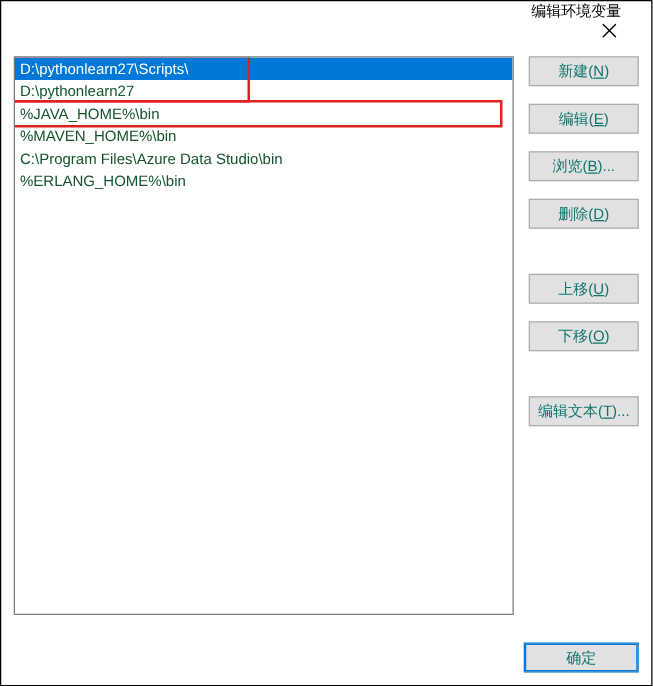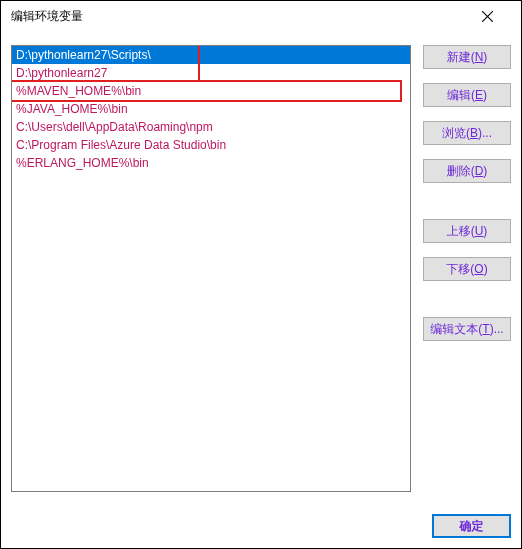--- a/index.html
+++ b/index.html
@@ -9,24 +9,25 @@
   background: #fff;
   width: 522px;
   height: 549px;
   border: 1px solid #000;
   position: relative;
   overflow: hidden;
 }
 .titlebar {
   height: 30px;
   display: flex;
-  align-items: center;
+  align-items: flex-end;
   justify-content: space-between;
   padding: 0 24px 0 10px;
   border-bottom: 0;
+  flex-direction: column;
 }
 .titlebar .title { font-size: 12px; color: #000; }
 .titlebar .close {
   width: 20px;
   height: 20px;
   display: flex;
   align-items: center;
   justify-content: center;
   cursor: pointer;
 }
@@ -45,21 +46,21 @@
   border: 1px solid #7a7a7a;
   background: #fff;
   overflow: hidden;
   position: relative;
 }
 .list-item {
   height: 18px;
   line-height: 18px;
   padding: 0 4px;
   font-size: 12px;
-  color: #be185d;
+  color: #14532d;
   white-space: nowrap;
   overflow: hidden;
   cursor: default;
 }
 .list-item.selected {
   background: #0078d7;
   color: #fff;
 }
 .highlight-box {
   position: absolute;
@@ -72,38 +73,38 @@
   width: 88px;
   display: flex;
   flex-direction: column;
   gap: 2px;
 }
 .btn {
   height: 24px;
   background: #e1e1e1;
   border: 1px solid #adadad;
   font-size: 12px;
-  color: #6d28d9;
+  color: #0f766e;
   display: flex;
   align-items: center;
   justify-content: center;
   cursor: pointer;
   padding: 0 4px;
 }
 .btn .accel { text-decoration: underline; }
 .spacer-sm { height: 10px; }
 .spacer-md { height: 32px; }
 .bottom-bar {
   position: absolute;
   bottom: 10px;
   right: 10px;
   display: flex;
   gap: 10px;
 }
-.bottom-bar .btn { width: 79px; font-weight: bold; }
+.bottom-bar .btn { width: 92px; }
 .bottom-bar .btn.default {
   border: 1px solid #0078d7;
   box-shadow: inset 0 0 0 1px #0078d7;
   background: #e1e1e1;
 }
 </style>
 </head>
 <body>
 
 <div class="titlebar">
@@ -113,23 +114,22 @@
       <line x1="0" y1="0" x2="10" y2="10" stroke="#000" stroke-width="1"></line>
       <line x1="10" y1="0" x2="0" y2="10" stroke="#000" stroke-width="1"></line>
     </svg>
   </span>
 </div>
 
 <div class="content">
   <div class="listbox">
     <div class="list-item selected">D:\pythonlearn27\Scripts\</div>
     <div class="list-item">D:\pythonlearn27</div>
+    <div class="list-item">%JAVA_HOME%\bin</div>
     <div class="list-item">%MAVEN_HOME%\bin</div>
-    <div class="list-item">%JAVA_HOME%\bin</div>
-    <div class="list-item">C:\Users\dell\AppData\Roaming\npm</div>
     <div class="list-item">C:\Program Files\Azure Data Studio\bin</div>
     <div class="list-item">%ERLANG_HOME%\bin</div>
     <div class="highlight-box hl1"></div>
     <div class="highlight-box hl2"></div>
   </div>
 
   <div class="sidebar">
     <button class="btn">
       <span>新建</span>(<span class="accel">N</span>)
     </button>

